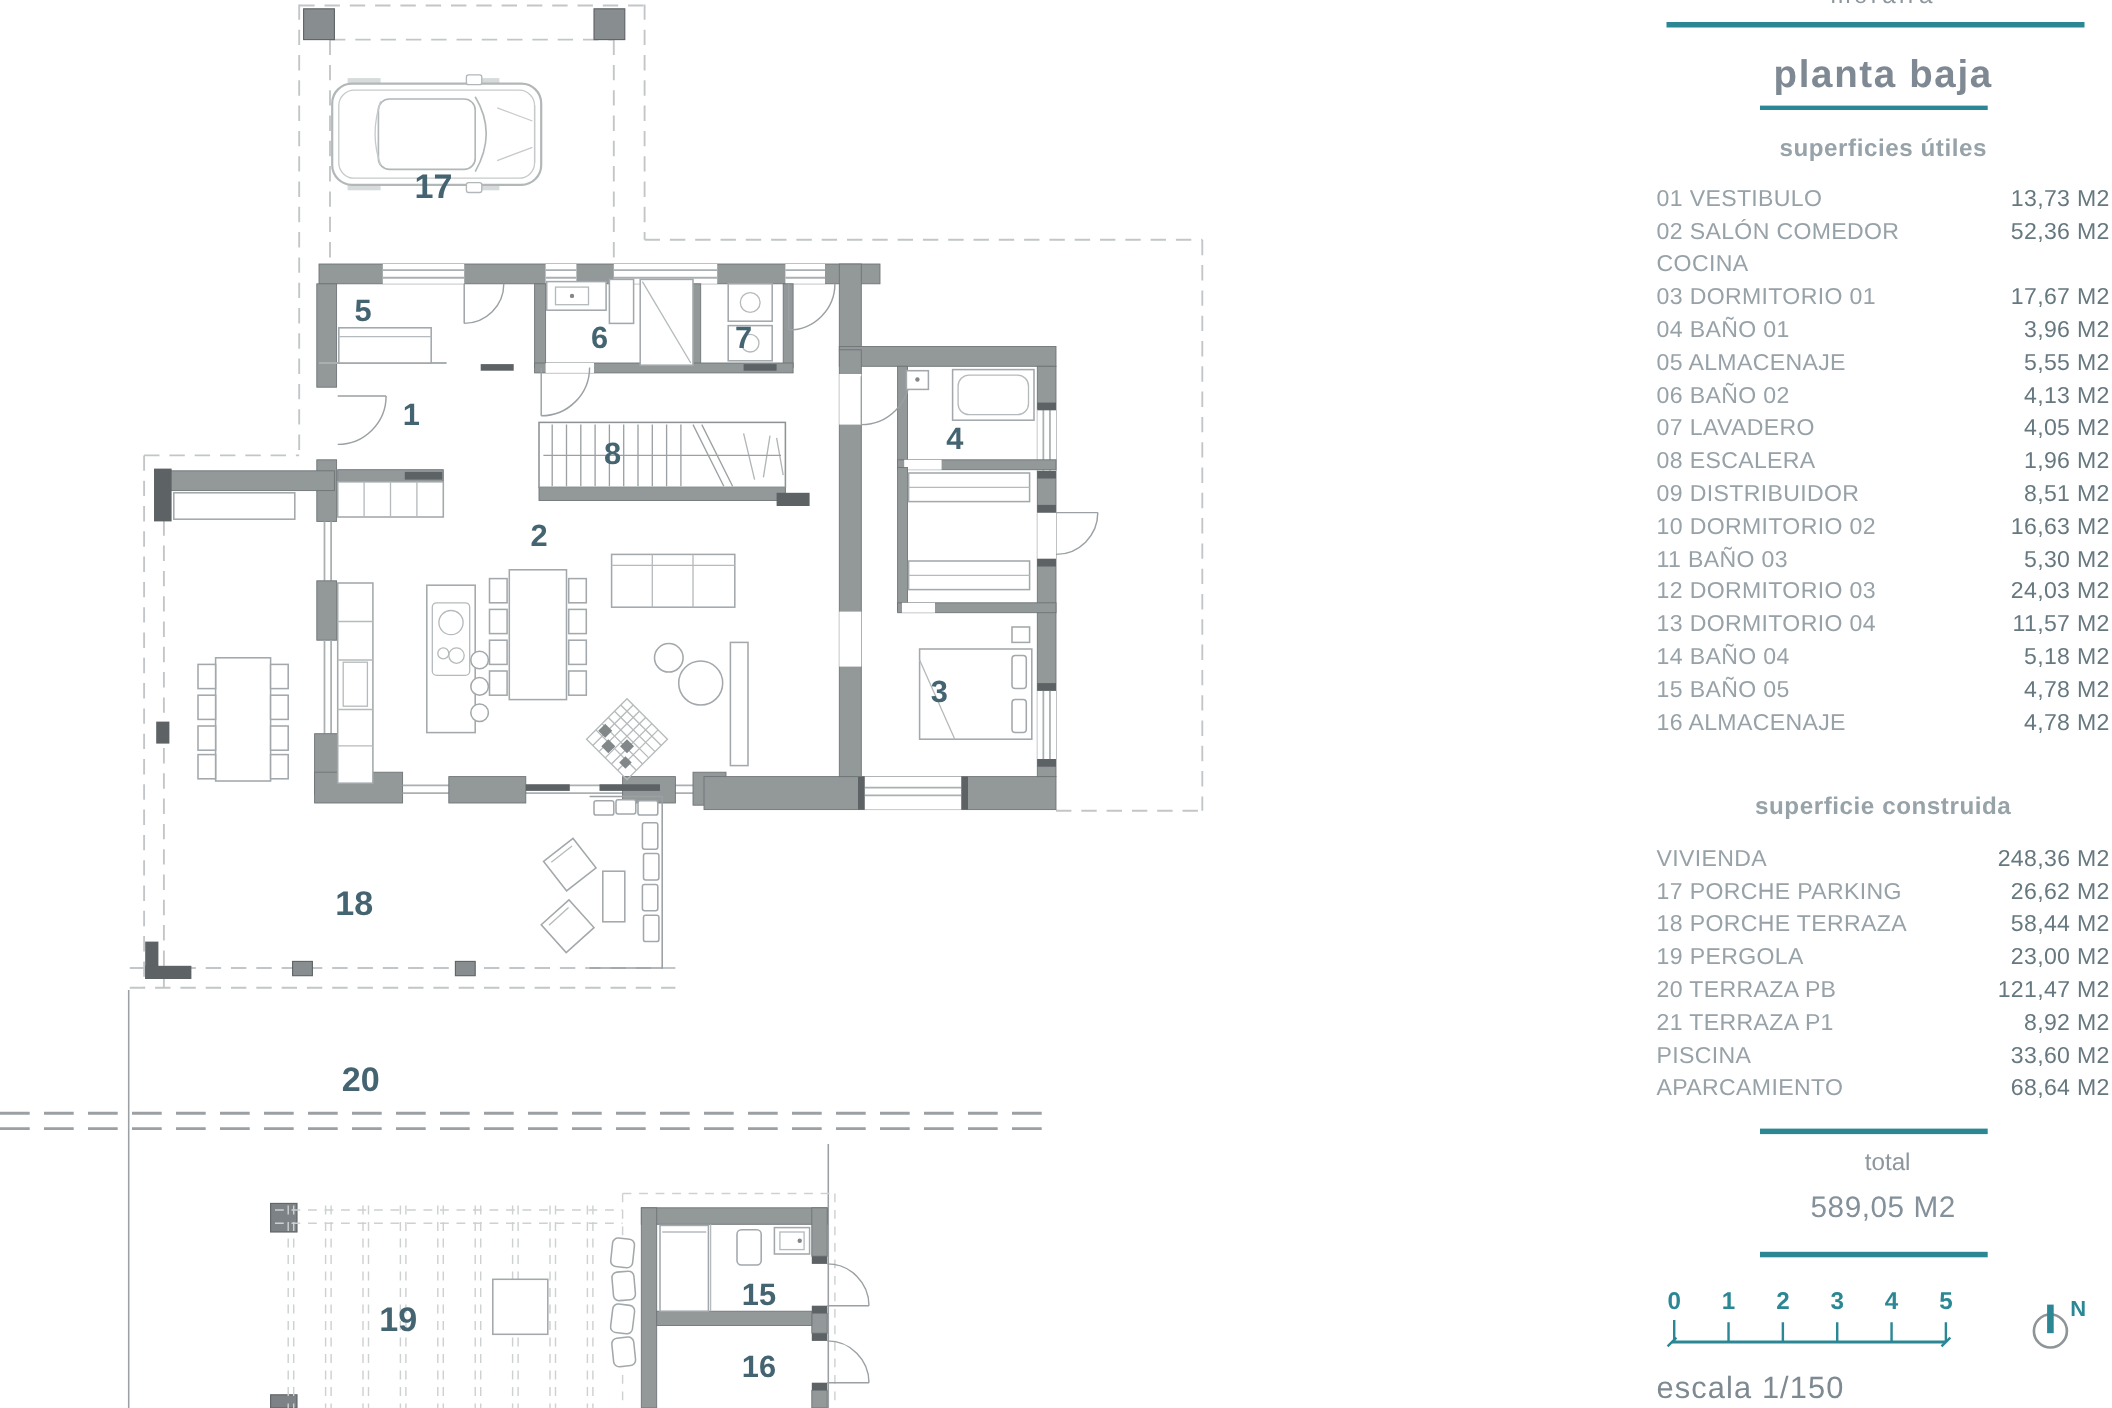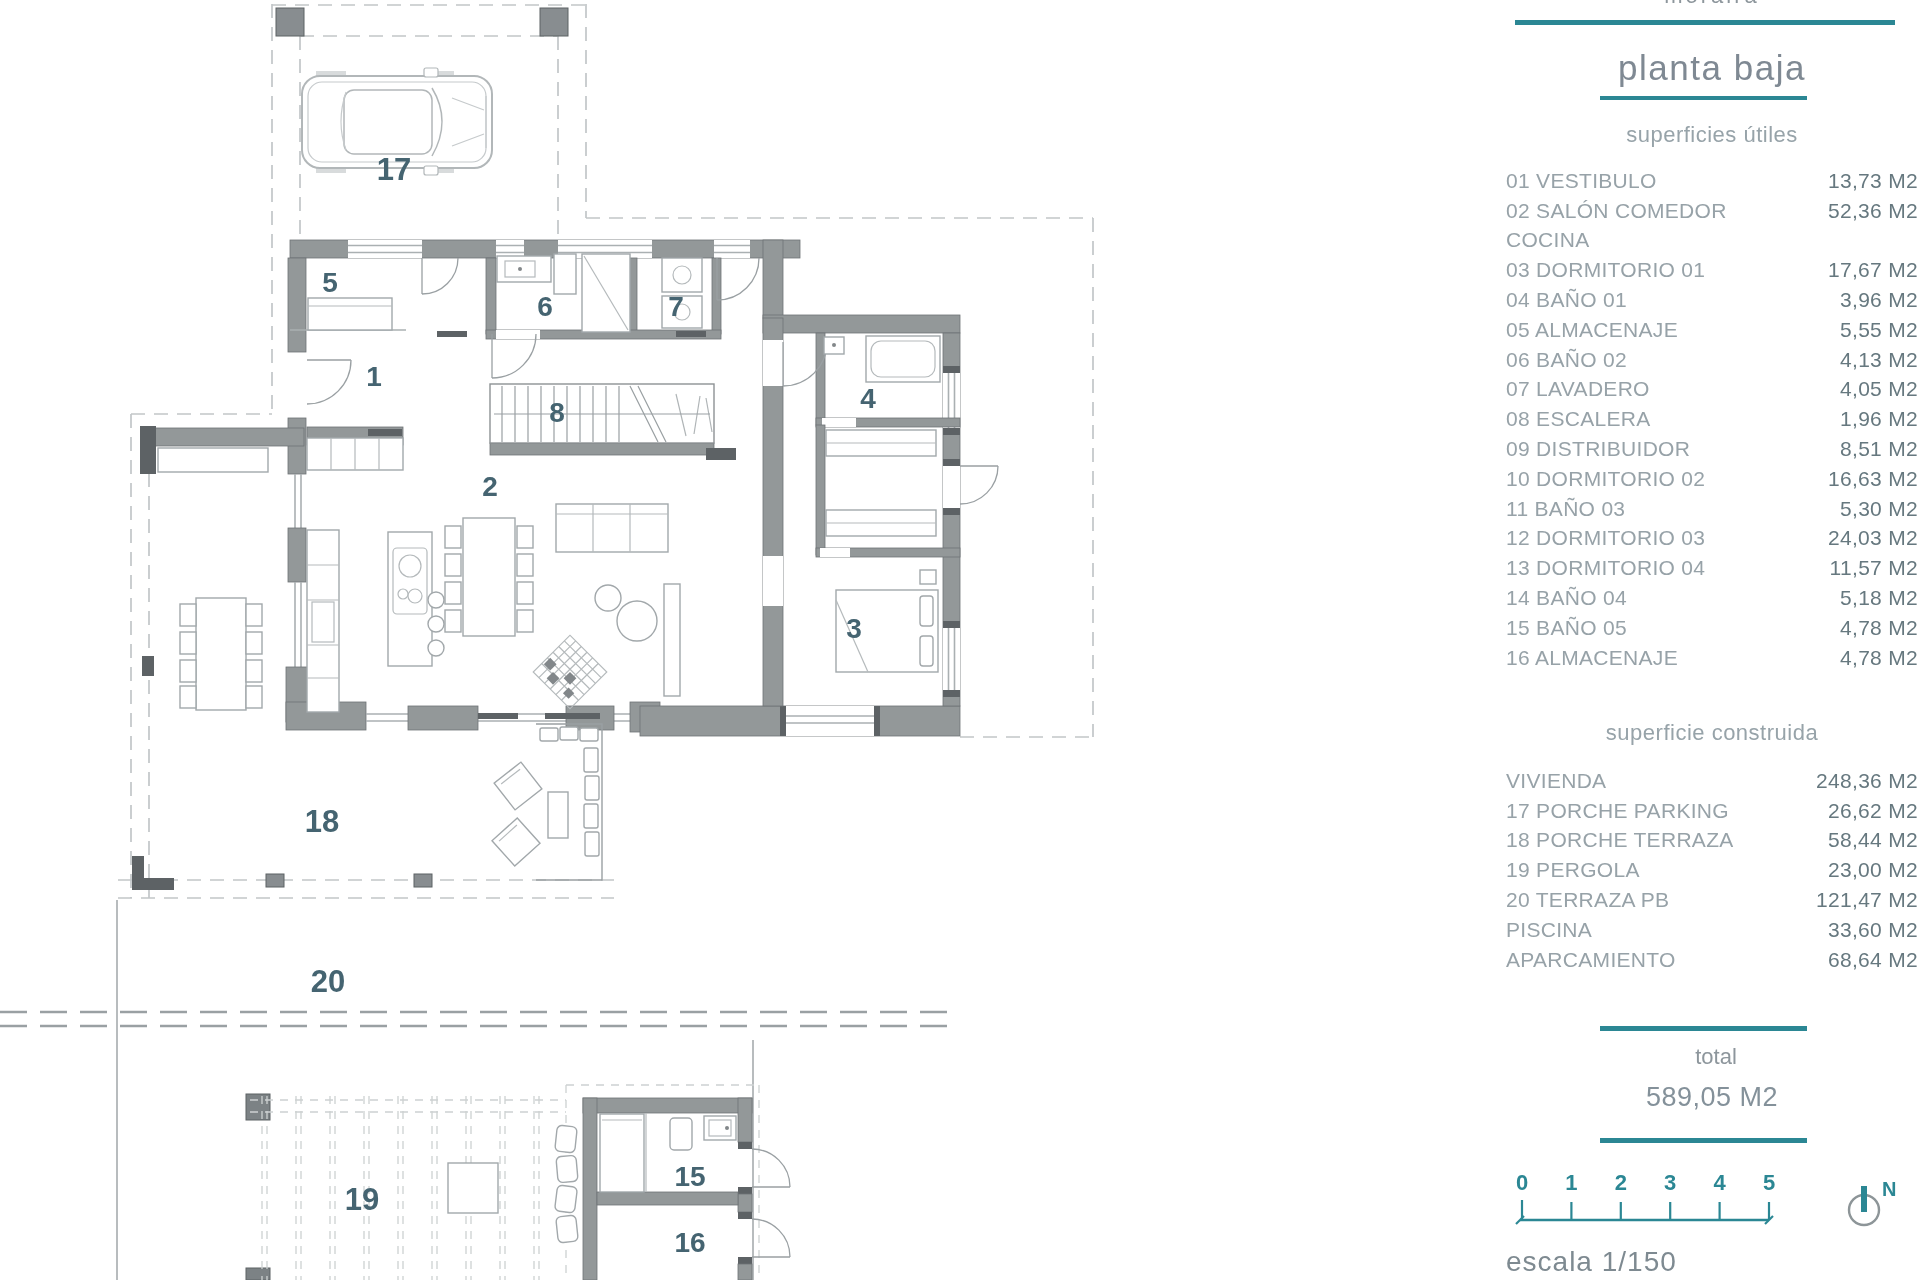--- a/index.html
+++ b/index.html
@@ -25,23 +25,23 @@
   .num{fill:#456471;font-weight:700;font-size:28px;text-anchor:middle;}
   .numXL{font-size:31px;}
 
   
   .panel{position:absolute;left:1506px;top:0;width:412px;height:1280px;}
   .moraira-clip{position:absolute;top:0;left:0;width:100%;height:9px;overflow:hidden;text-align:center;}
   .moraira{font-size:22px;line-height:22px;margin-top:-15px;color:#8d969c;letter-spacing:3px;}
   .rule{position:absolute;background:#2b8794;}
   .rule-top{left:9px;top:20px;width:380px;height:5px;}
   .title{position:absolute;top:48px;left:0;width:100%;text-align:center;
-         font-size:35px;font-weight:400;color:#7f8993;letter-spacing:1.5px;}
+         font-size:35px;font-weight:700;color:#7f8993;letter-spacing:1.5px;}
   .title-underline{position:absolute;left:94px;top:96px;width:207px;height:4px;background:#2b8794;}
-  .sect-h{position:absolute;left:0;width:100%;text-align:center;font-size:22px;font-weight:400;
+  .sect-h{position:absolute;left:0;width:100%;text-align:center;font-size:22px;font-weight:700;
           color:#97a3a9;letter-spacing:.5px;}
   .h-useful{top:122px;}
   .h-built{top:720px;}
   .rows{position:absolute;left:0;width:100%;}
   .rows-useful{top:166px;}
   .rows-built{top:766px;}
   .row{height:29.8px;display:flex;justify-content:space-between;align-items:center;
        font-size:21px;letter-spacing:.3px;}
   .row .rl{color:#97a2a8;white-space:nowrap;}
   .row .rv{color:#66787f;font-weight:400;white-space:nowrap;}
@@ -498,20 +498,24 @@
         <div class="row">
           <span class="rl">19 PERGOLA</span>
           <span class="rv">23,00 M2</span>
         </div>
 
         <div class="row">
           <span class="rl">20 TERRAZA PB</span>
           <span class="rv">121,47 M2</span>
         </div>
 
+        <div class="row">
+          <span class="rl">21 TERRAZA P1</span>
+          <span class="rv">8,92 M2</span>
+        </div>
 
         <div class="row">
           <span class="rl">PISCINA</span>
           <span class="rv">33,60 M2</span>
         </div>
 
         <div class="row">
           <span class="rl">APARCAMIENTO</span>
           <span class="rv">68,64 M2</span>
         </div>

